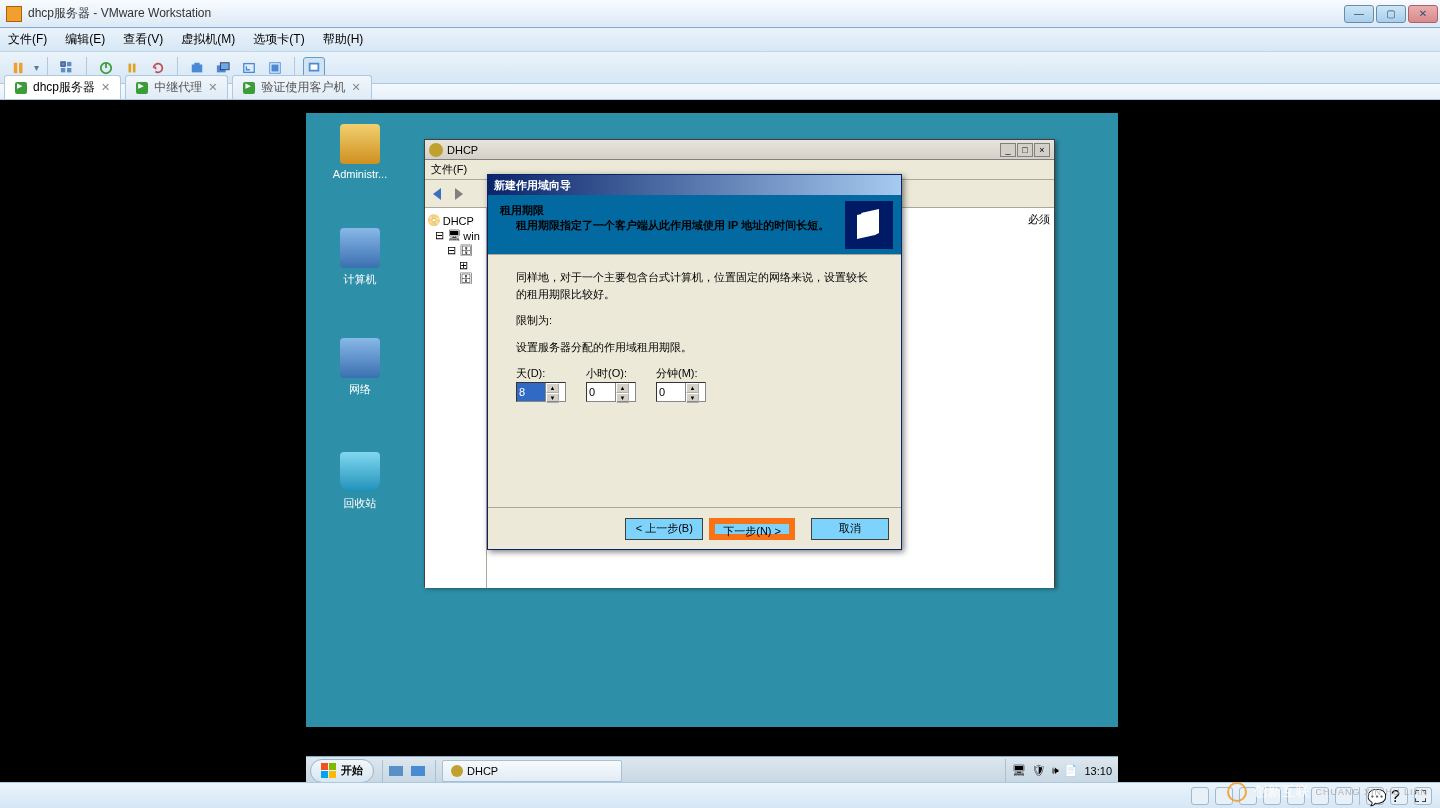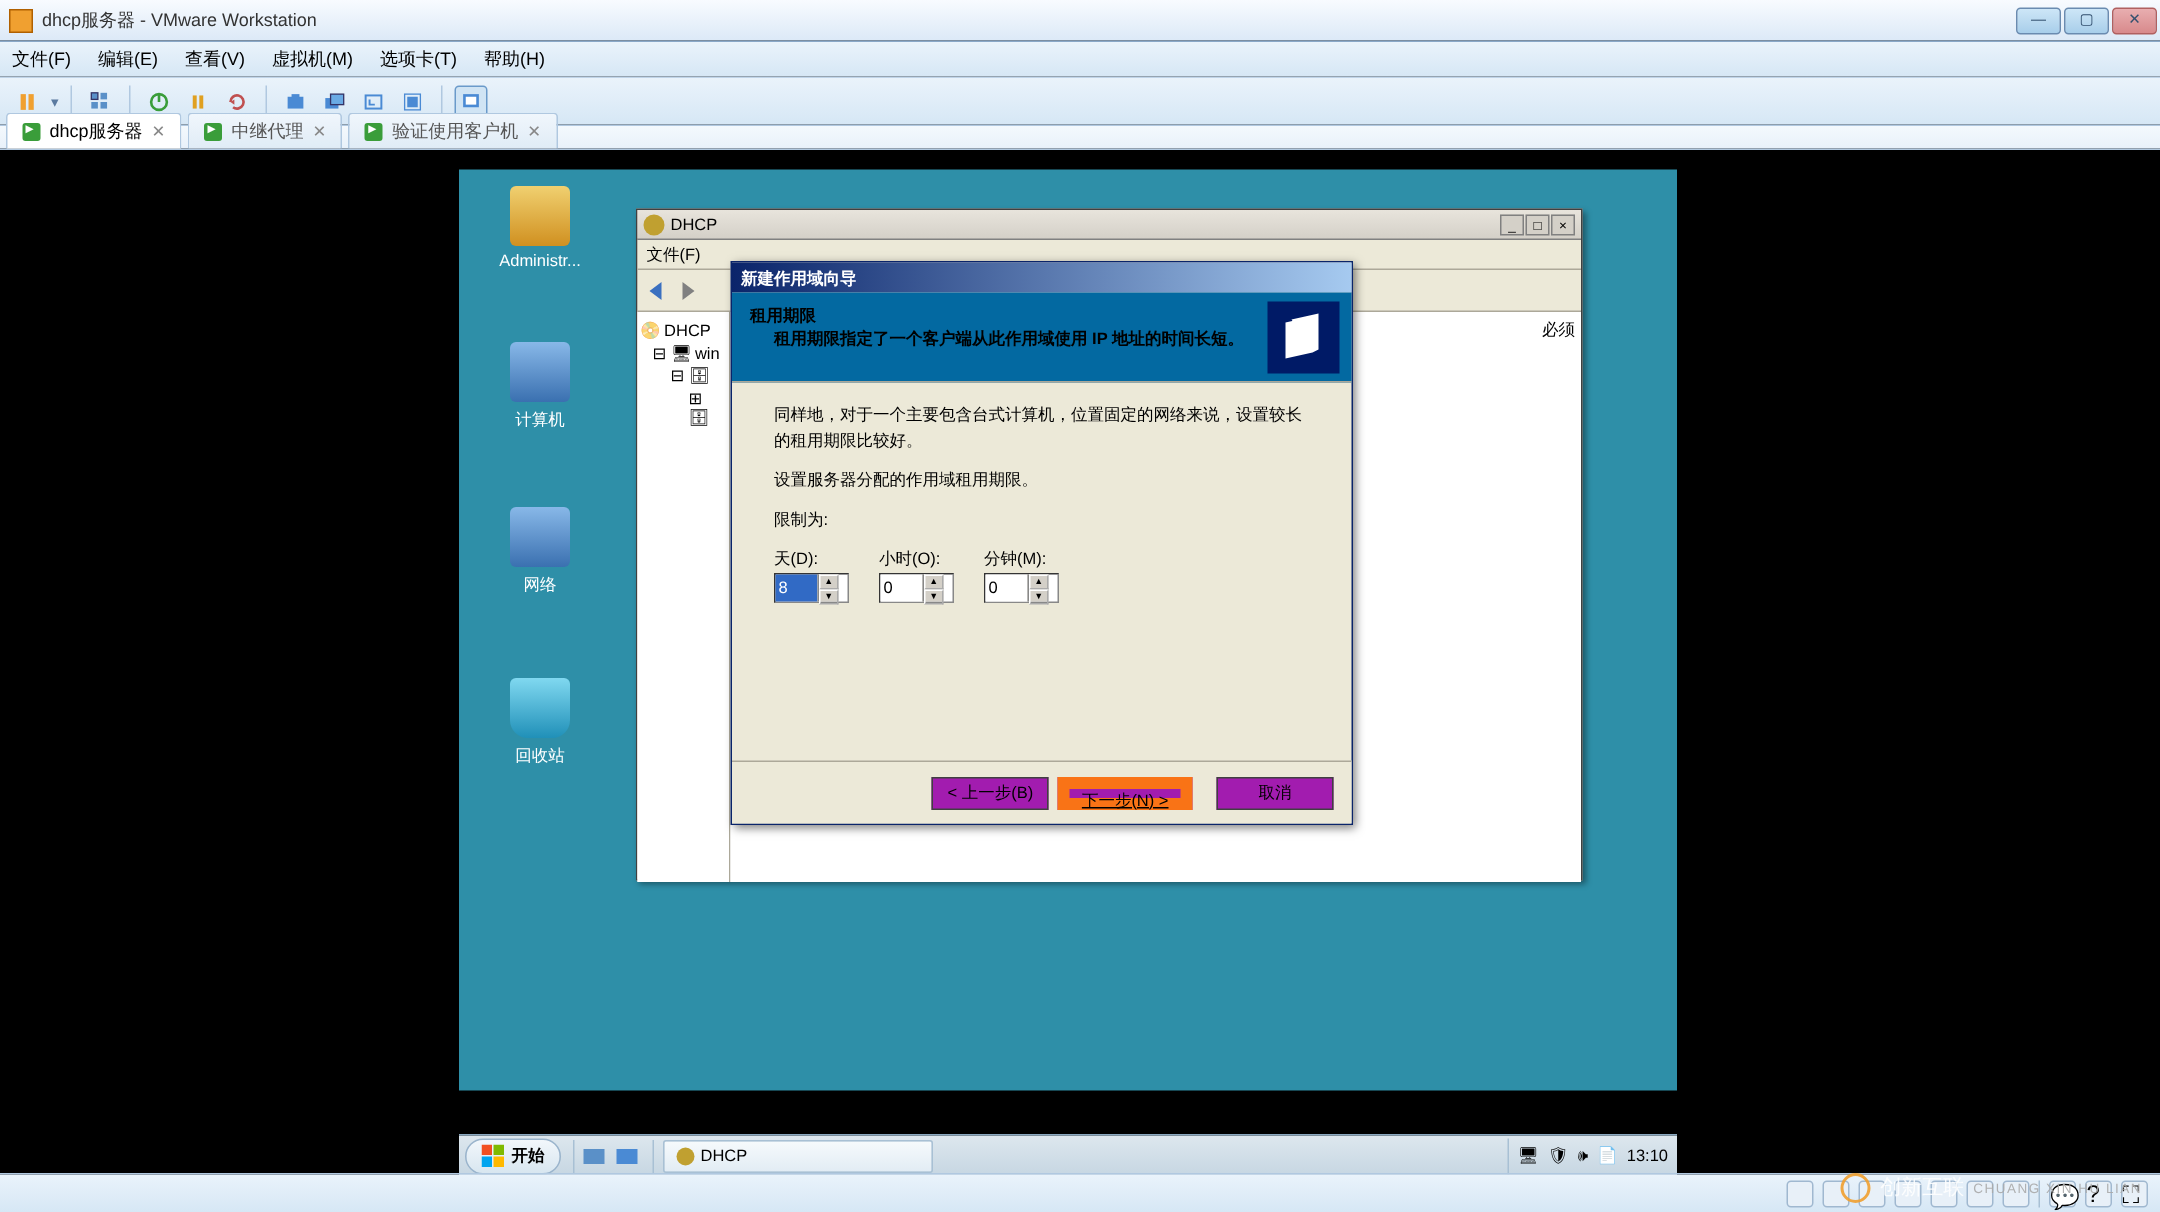--- a/index.html
+++ b/index.html
@@ -52,22 +52,22 @@
 .wizard-header .hicon svg { fill:#fff;}
 .wizard-body { padding:14px 28px; font-size:11px; color:#000; line-height:1.5; }
 .wizard-body p { margin-bottom:10px; }
 .spinrow { display:flex; gap:20px; margin-top:4px;}
 .spincol { display:flex; flex-direction:column; font-size:11px; width:50px;}
 .spinbox { display:flex; border:1px inset #888; background:#fff; height:20px; }
 .spinbox input { border:none; width:28px; font-size:11px; padding:0 2px; }
 .spinbox .arrows { width:14px; background:#d4d0c8; border-left:1px solid #888; display:flex;flex-direction:column;}
 .spinbox .arrows span{flex:1;font-size:6px;text-align:center;line-height:8px;border:1px outset #fff;}
 .wizard-footer { position:absolute; bottom:0; left:0; right:0; height:42px; border-top:1px solid #aca899; display:flex; align-items:center; justify-content:flex-end; padding:0 12px; gap:6px; background:#ece9d8;}
-.wbtn { min-width:78px; height:22px; font-size:11px; background:#a21caf; border:1px solid #404040; padding:0 8px; }
-.wbtn.default { border:8px solid #f97316;text-decoration:underline; }
+.wbtn { min-width:78px; height:22px; font-size:11px; background:#7dd3fc; border:1px solid #404040; padding:0 8px; }
+.wbtn.default { border:6px solid #f97316; }
 
 
 .guest-taskbar { position:absolute; left:306px; bottom:14px; width:812px; height:28px; background:linear-gradient(#dde7ee,#c6d6e2); border-top:1px solid #8aa8c0; display:flex; align-items:center; font-size:11px; }
 .startbtn { background:linear-gradient(#f2f7fb,#d8e6f0); height:24px; padding:0 10px; margin:16px 4px; border-radius:12px; border:1px solid #9ab4cc; display:flex;align-items:center;gap:4px; font-weight:bold;}
 .tbitem { height:22px; padding:0 8px; margin:0 2px; background:linear-gradient(#f6fafc,#e2ecf4); border:1px solid #a8c0d4; border-radius:2px; display:flex;align-items:center;gap:4px;}
 .tray { margin-left:auto; display:flex;align-items:center; gap:6px; padding:0 6px; border-left:1px solid #a8c0d4; height:24px;}
 
 
 .vmware-status { position:absolute; bottom:0; left:0; right:0; height:26px; background:linear-gradient(#eaf3fb,#d6e7f5); border-top:1px solid #b0c8e0; display:flex; align-items:center; justify-content:flex-end; padding:0 8px; gap:6px;}
 .sticon { width:18px;height:18px;border:1px solid #a0b8d0;border-radius:3px;background:#e8f0f8; }
@@ -250,22 +250,22 @@
         <span style="padding-left:16px;display:inline-block;font-weight:bold;">租用期限指定了一个客户端从此作用域使用 IP 地址的时间长短。</span>
       </div>
       <div class="hicon">
         <svg width="36" height="36" viewBox="0 0 36 36">
             <path d="M6 8 L24 4 L24 28 L6 32 Z M10 6 L28 2 L28 26 L24 28" fill="#fff"></path>
           </svg>
       </div>
     </div>
     <div class="wizard-body">
       <p>同样地，对于一个主要包含台式计算机，位置固定的网络来说，设置较长的租用期限比较好。</p>
+      <p>限制为:</p>
       <p>设置服务器分配的作用域租用期限。</p>
-      <p>限制为:</p>
       <div class="spinrow">
         <div class="spincol">
           <span>天(D):</span>
           <div class="spinbox">
             <input style="background: rgb(49, 106, 197); color: rgb(255, 255, 255);" value="8">
             <div class="arrows">
                 <span>▲</span>
                 <span>▼</span>
               </div>
           </div>

